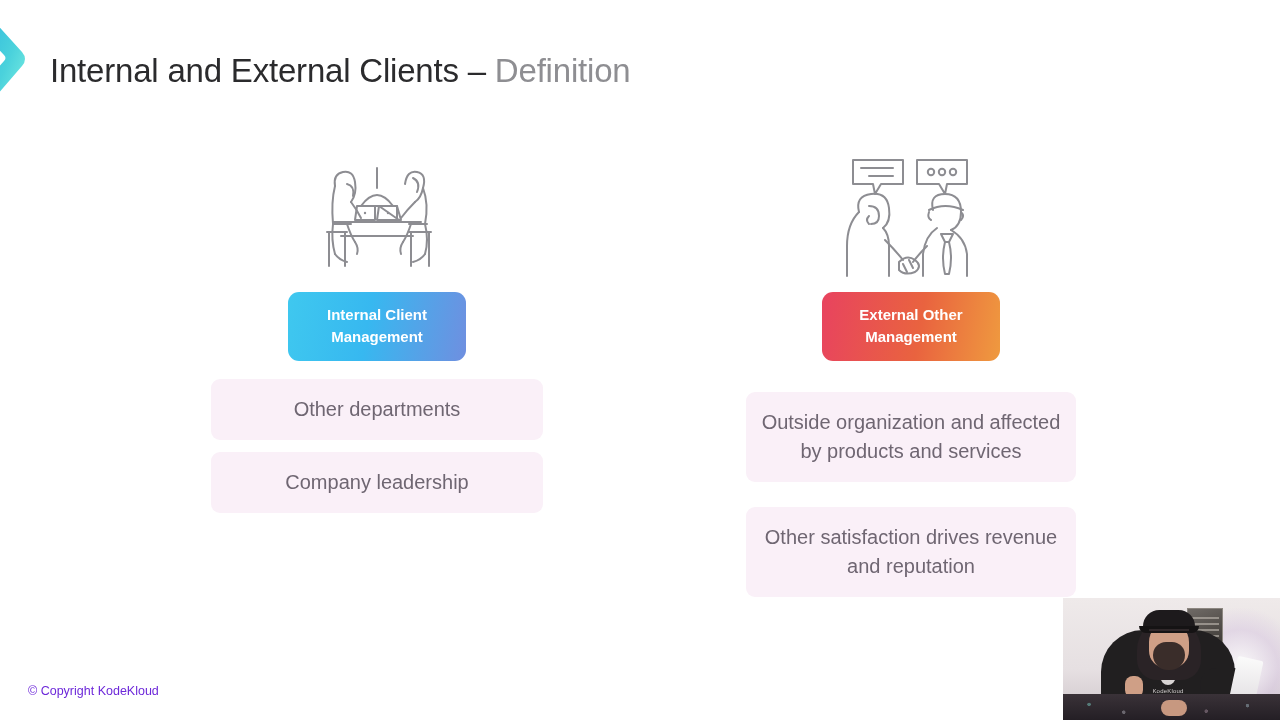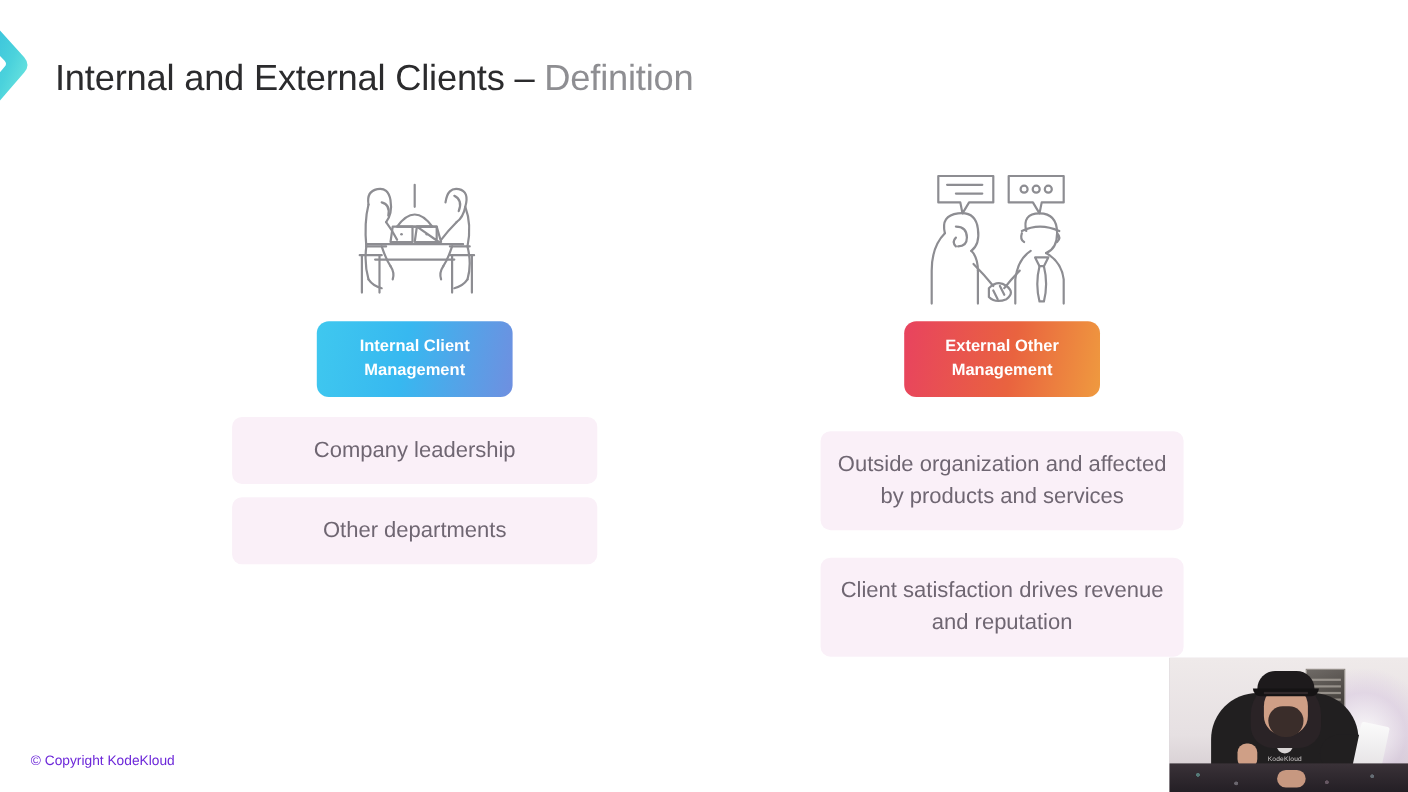--- a/index.html
+++ b/index.html
@@ -234,22 +234,22 @@
         <path d="M112 70 V104"></path>
       </svg>
     </div>
 
     <div class="badge badge-internal">
       <div>Internal Client</div>
       <div>Management</div>
     </div>
 
     <div class="cards">
+      <div class="card">Other departments</div>
       <div class="card">Company leadership</div>
-      <div class="card">Other departments</div>
     </div>
   </div>
 
   <div class="col col-right">
 
     <div class="illus">
       <svg width="140" height="126" viewBox="0 0 140 126" fill="none" stroke="#8d8d92" stroke-width="2" stroke-linecap="round" stroke-linejoin="round">
 
         <path d="M12 6 H62 V30 H40 L34 40 L32 30 H12 Z"></path>
         <path d="M20 14 H52"></path>
@@ -289,21 +289,21 @@
       </svg>
     </div>
 
     <div class="badge badge-external">
       <div>External Other</div>
       <div>Management</div>
     </div>
 
     <div class="cards">
       <div class="card">Outside organization and affected by products and services</div>
-      <div class="card">Client satisfaction drives revenue and reputation</div>
+      <div class="card">Other satisfaction drives revenue and reputation</div>
     </div>
   </div>
 
   <div class="footer">© Copyright KodeKloud</div>
 
   <div class="webcam">
     <div class="wc-wall"></div>
     <div class="wc-glow"></div>
     <div class="wc-poster">
       <i style="top:8px"></i>

